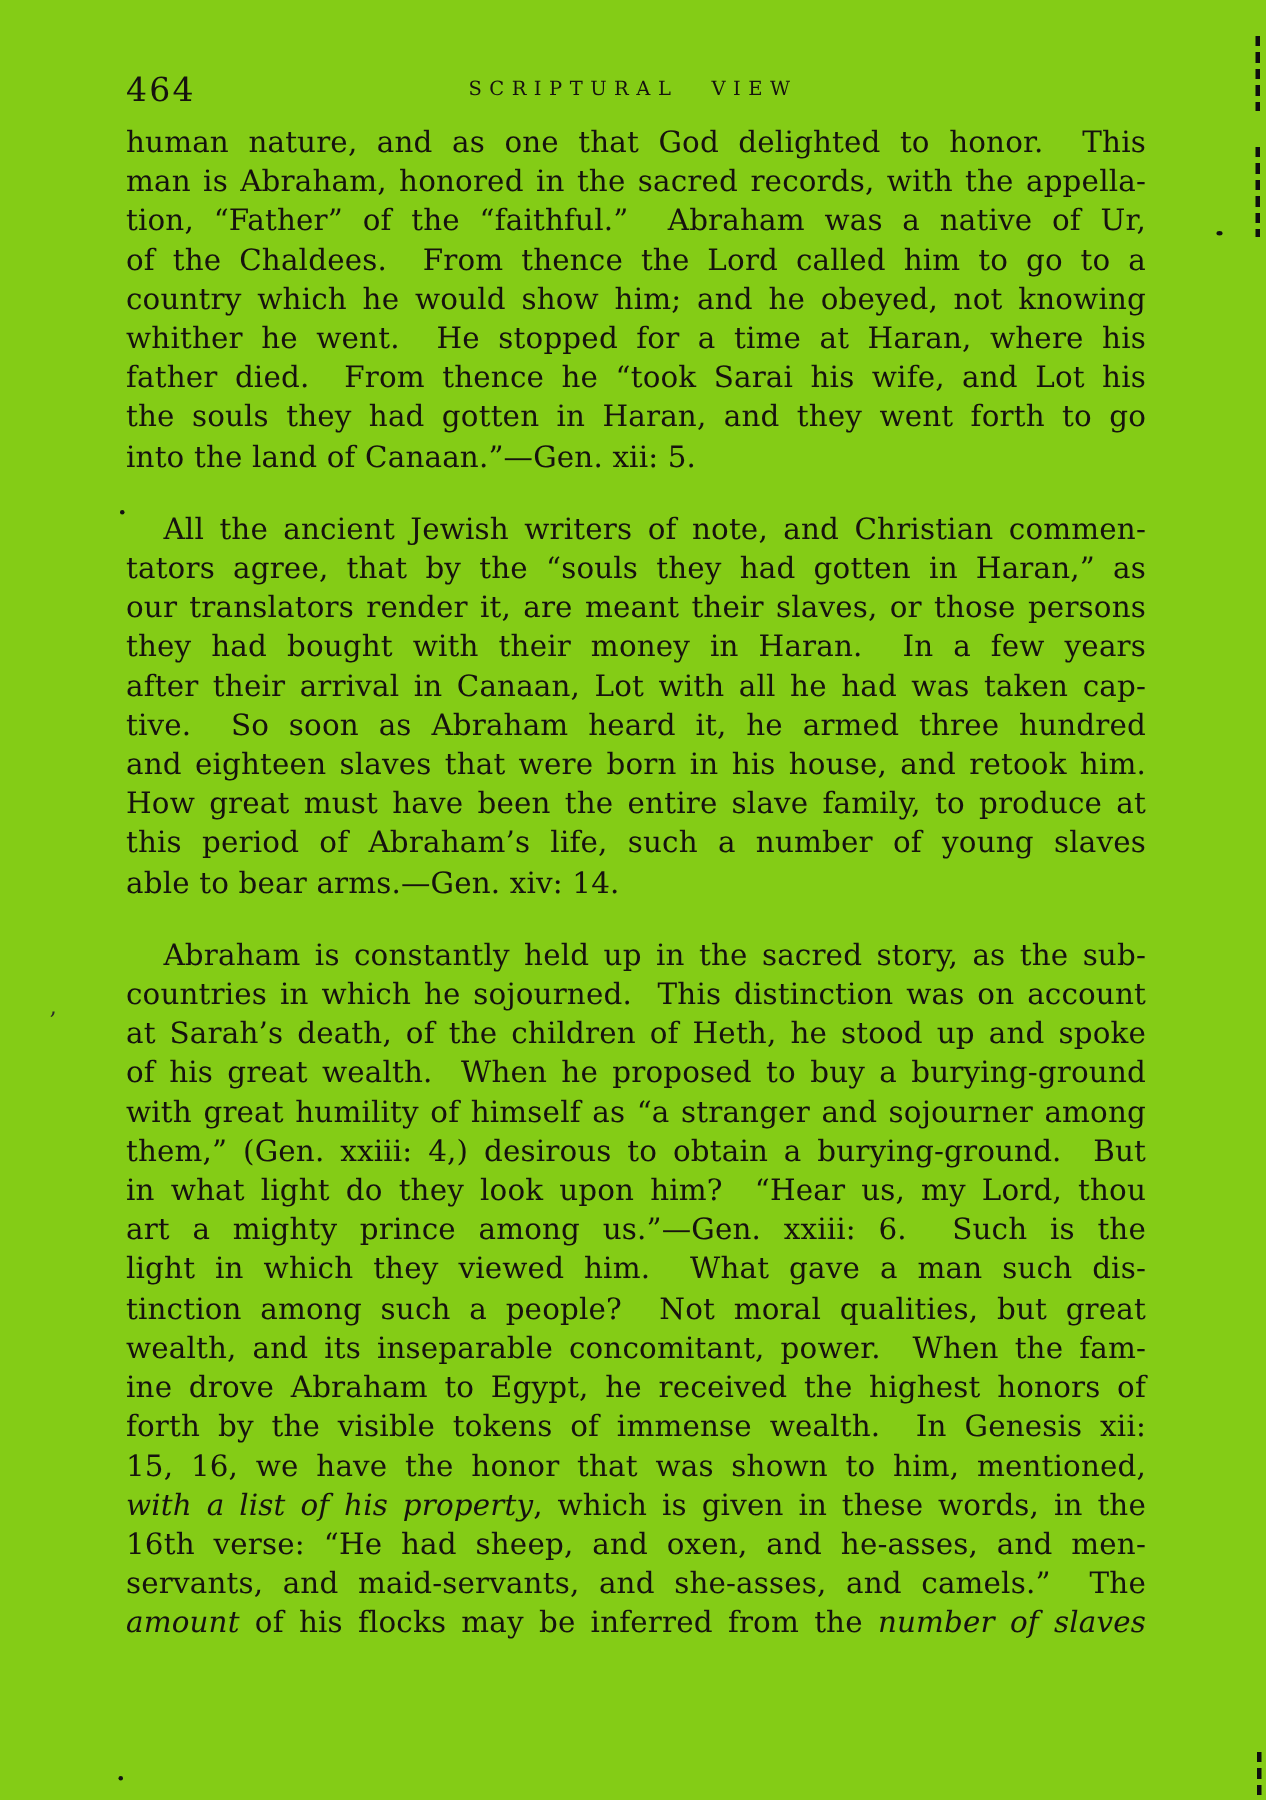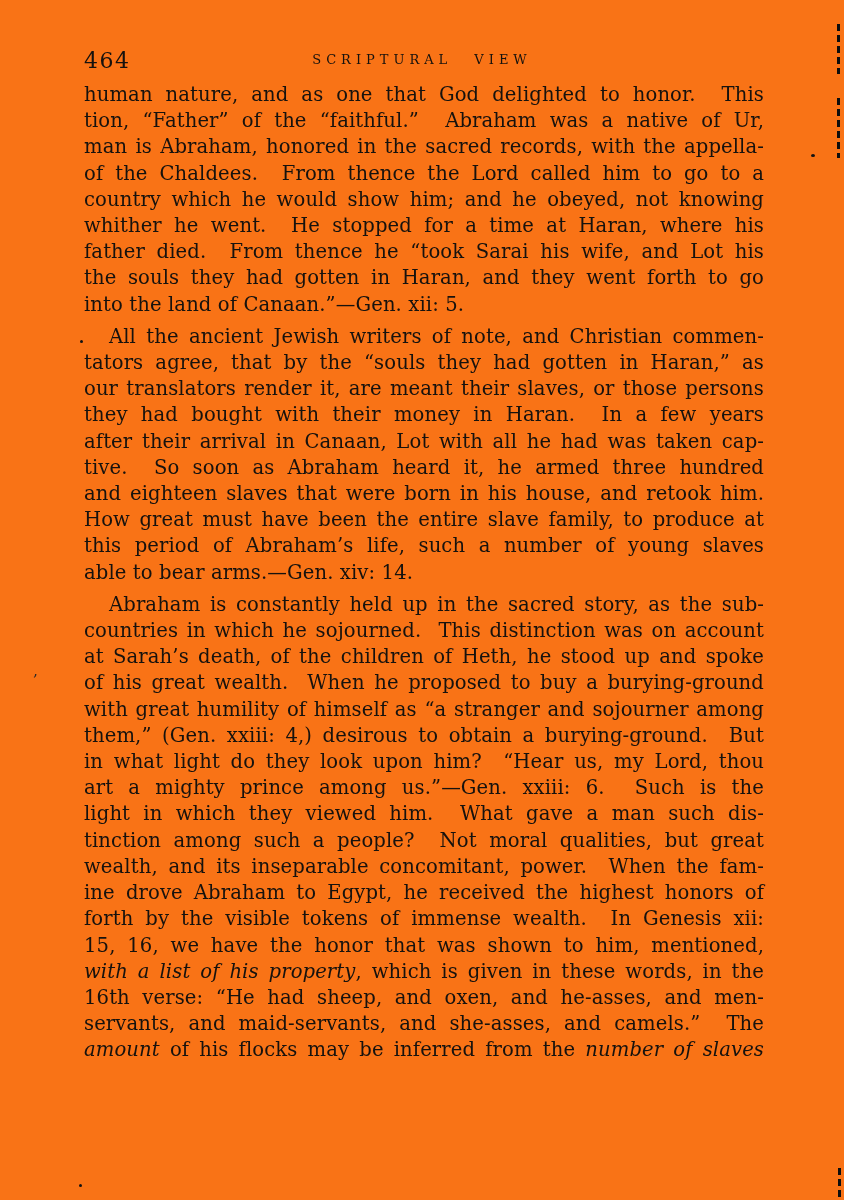--- a/index.html
+++ b/index.html
@@ -4,21 +4,21 @@
 <style>
   html, body {
     margin: 0;
     padding: 0;
     background: #ffffff;
   }
   .page {
     position: relative;
     width: 844px;
     height: 1200px;
-    background: #f97316;
+    background: #84cc16;
     overflow: hidden;
     font-family: "DejaVu Serif", serif;
     color: #16120e;
   }
   
   .header-row {
     position: absolute;
     top: 48px;
     left: 0;
     width: 844px;
@@ -46,21 +46,21 @@
   .text-block {
     position: absolute;
     left: 84px;
     top: 82px;
     width: 680px;
     font-size: 19.6px;
     line-height: 26.2px;
     letter-spacing: 0.1px;
   }
   .paragraph { margin: 0; }
-  .paragraph.spaced { margin-top: 6px; }
+  .paragraph.spaced { margin-top: 22px; }
   .line {
     text-align: justify;
     text-align-last: justify;
   }
   .line.last { text-align-last: left; }
   .line.indent { text-indent: 25px; }
   .line i { font-style: italic; }
   
   .artifact { position: absolute; background: #121212; }
   .edge-dashes {
@@ -84,22 +84,22 @@
 <div class="page">
 
   <div class="header-row">
     <span class="page-number">464</span>
     <span class="running-head">SCRIPTURAL VIEW</span>
   </div>
 
   <div class="text-block">
       <div class="paragraph">
         <div class="line"><span>human nature, and as one that God delighted to honor.&nbsp; This</span></div>
+        <div class="line"><span>man is Abraham, honored in the sacred records, with the appella-</span></div>
         <div class="line"><span>tion, “Father” of the “faithful.”&nbsp; Abraham was a native of Ur,</span></div>
-        <div class="line"><span>man is Abraham, honored in the sacred records, with the appella-</span></div>
         <div class="line"><span>of the Chaldees.&nbsp; From thence the Lord called him to go to a</span></div>
         <div class="line"><span>country which he would show him; and he obeyed, not knowing</span></div>
         <div class="line"><span>whither he went.&nbsp; He stopped for a time at Haran, where his</span></div>
         <div class="line"><span>father died.&nbsp; From thence he “took Sarai his wife, and Lot his</span></div>
         <div class="line"><span>the souls they had gotten in Haran, and they went forth to go</span></div>
         <div class="line last"><span>into the land of Canaan.”—Gen. xii: 5.</span></div>
       </div>
       <div class="paragraph spaced">
         <div class="line indent"><span>All the ancient Jewish writers of note, and Christian commen-</span></div>
         <div class="line"><span>tators agree, that by the “souls they had gotten in Haran,” as</span></div>

